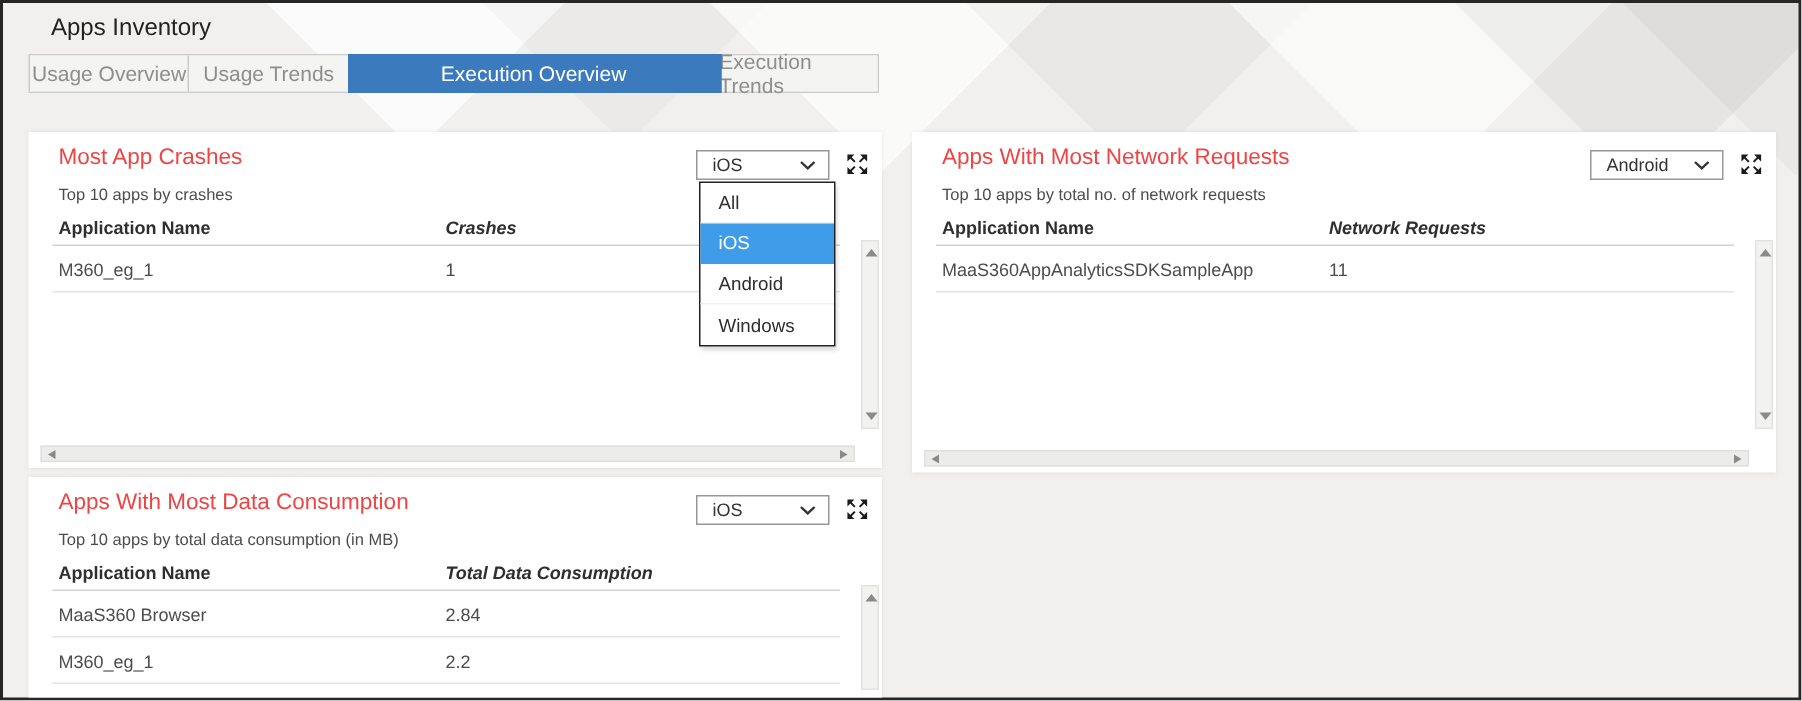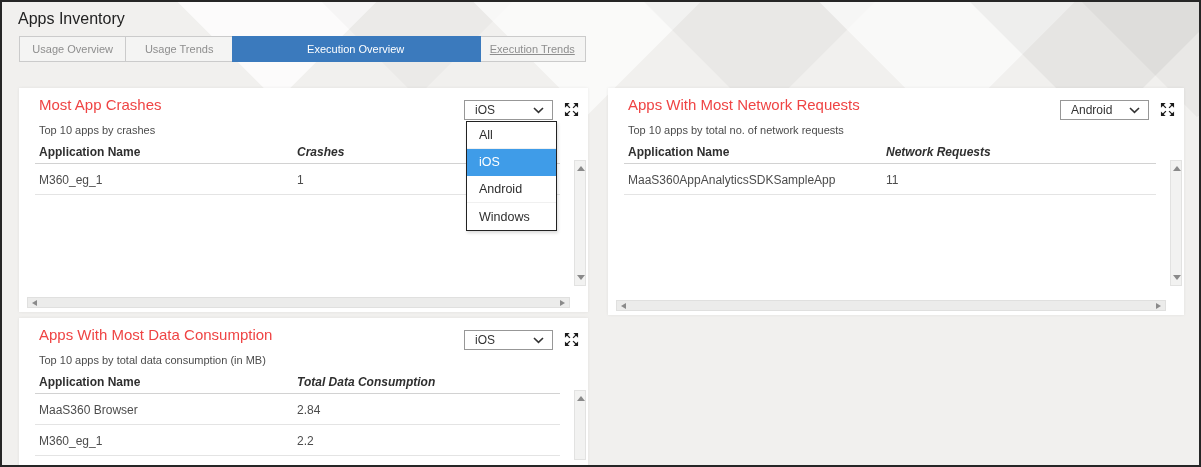--- a/index.html
+++ b/index.html
@@ -13,27 +13,27 @@
   .bg-pattern{position:absolute;left:0;top:0;width:1197px;height:180px;overflow:hidden;z-index:0;}
   .dm{position:absolute;transform:rotate(45deg);}
   .d1{left:180px;top:-130px;width:190px;height:190px;background:rgba(255,255,255,.75);}
   .d2{left:330px;top:-110px;width:170px;height:170px;background:rgba(0,0,0,.025);}
   .d3{left:480px;top:-140px;width:210px;height:210px;background:rgba(255,255,255,.65);}
   .d4{left:660px;top:-120px;width:195px;height:195px;background:rgba(0,0,0,.03);}
   .d5{left:830px;top:-150px;width:230px;height:230px;background:rgba(255,255,255,.6);}
   .d6{left:990px;top:-130px;width:215px;height:215px;background:rgba(0,0,0,.045);}
   .d7{left:1110px;top:-90px;width:170px;height:170px;background:rgba(0,0,0,.03);}
 
-  .page-title{position:absolute;left:16px;top:8px;font-size:16px;color:#222;z-index:2;}
+  .page-title{position:absolute;left:32px;top:8px;font-size:16px;color:#222;z-index:2;}
 
   .tabs{position:absolute;left:17px;top:34px;width:567px;height:26px;display:flex;
         border:1px solid #cbcbcb;background:#f4f4f3;z-index:2;}
-  .tab{flex:1;display:flex;align-items:center;justify-content:center;font-size:11px;
+  .tab{flex:1;display:flex;align-items:center;justify-content:center;font-size:14px;
        color:#8e8e8e;border-right:1px solid #cbcbcb;cursor:pointer;background:#f4f4f3;}
-  .tab:last-child{border-right:none;text-decoration:underline;}
+  .tab:last-child{border-right:none;}
   .tab.active{background:#3b7abd;color:#fff;border-right-color:#3b7abd;margin:-1px;
        flex-basis:calc(25% + 2px);z-index:1;}
 
   .panel{position:absolute;background:#fff;box-shadow:0 0 3px rgba(0,0,0,.07);z-index:1;}
   .panel-crashes{left:17px;top:86px;width:569px;height:224px;}
   .panel-network{left:606px;top:86px;width:576px;height:227px;}
   .panel-data{left:17px;top:316px;width:569px;height:182px;overflow:hidden;}
 
   .panel h2{position:absolute;left:20px;top:8px;margin:0;font-size:15px;font-weight:400;color:#ef4444;}
   .panel .sub{position:absolute;left:20px;top:36px;font-size:11px;color:#4c4c4c;}

